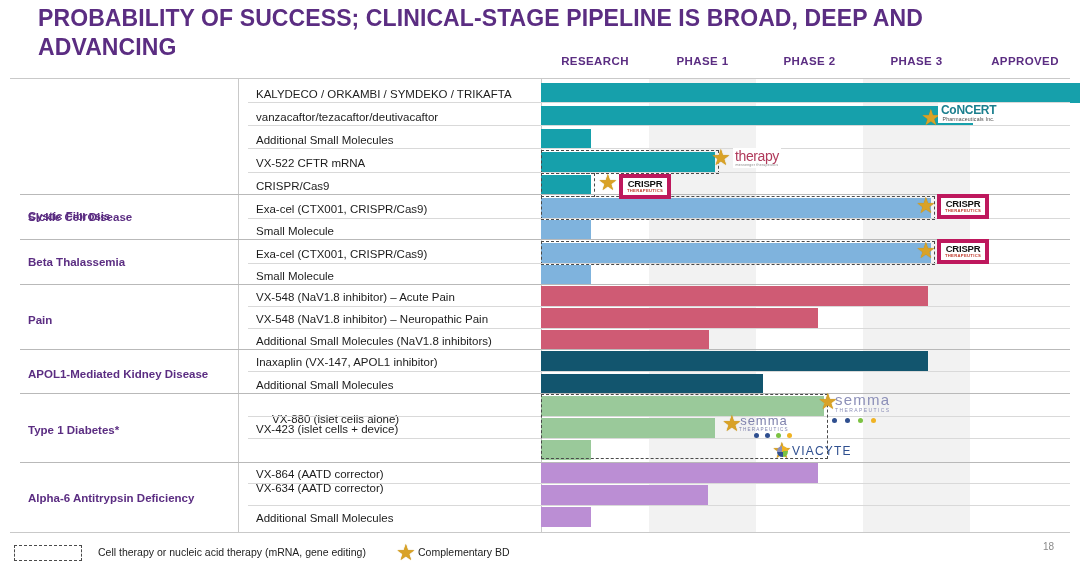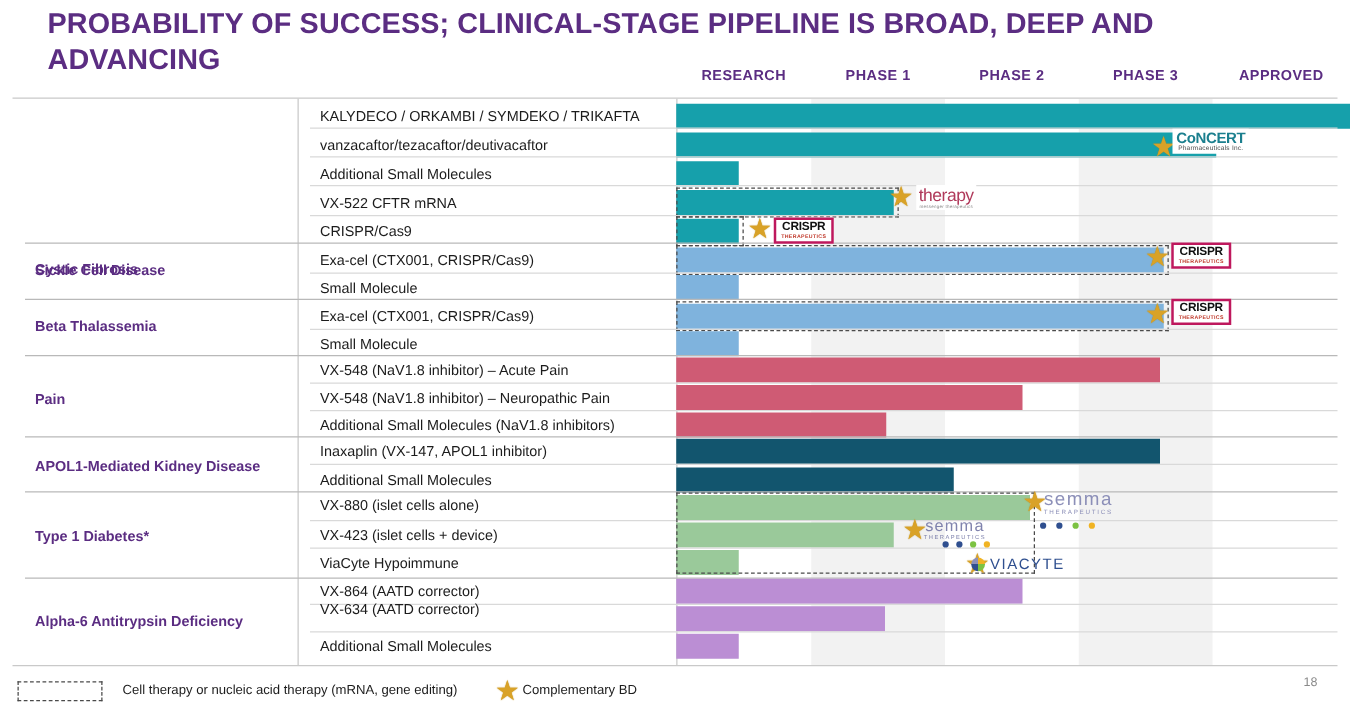--- a/index.html
+++ b/index.html
@@ -186,21 +186,21 @@
     line-height: 1;
   }
   .logo-moderna .l2 {
     font-size: 3.6px;
     color: #888;
     letter-spacing: 0.2px;
   }
 
   .logo-crispr {
     background: #ffffff;
-    border: 2px solid #be185d;
+    border: 4px solid #be185d;
     text-align: center;
     padding: 1px 2px;
   }
   .logo-crispr .l1 {
     font-size: 9.5px;
     font-weight: bold;
     color: #111;
     letter-spacing: -0.2px;
     line-height: 1.05;
   }
@@ -381,29 +381,28 @@
     <div class="bar" style="left:531px; top:272px; width:387px; background:#12556e;"></div>
     <div class="row-sep" style="top:292px;"></div>
 
     <div class="prod-label" style="top:300px;">Additional Small Molecules</div>
     <div class="bar" style="left:531px; top:295px; width:222px; background:#12556e;"></div>
 
     <div class="group-sep" style="top:314px;"></div>
 
     <div class="group-label" style="top:344px;">Type 1 Diabetes*</div>
 
-    <div class="prod-label" style="top:320px;">VX-880 (islet cells alone)</div>
+    <div class="prod-label" style="top:334px;margin-left:16px;">VX-880 (islet cells alone)</div>
     <div class="bar" style="left:531px; top:317px; width:283px; background:#9ac99a;"></div>
     <div class="row-sep" style="top:337px;"></div>
 
     <div class="prod-label" style="top:344px;">VX-423 (islet cells + device)</div>
     <div class="bar" style="left:531px; top:339px; width:174px; background:#9ac99a;"></div>
     <div class="row-sep" style="top:359px;"></div>
 
-    <div class="prod-label" style="top:366px;">ViaCyte Hypoimmune</div>
     <div class="bar" style="left:531px; top:361px; width:50px; background:#9ac99a;"></div>
 
     <div class="dashbox" style="left:531px; top:315px; width:287px; height:65px;"></div>
 
     <div class="group-sep" style="top:383px;"></div>
 
     <div class="group-label" style="top:412px;">Alpha-6 Antitrypsin Deficiency</div>
 
     <div class="prod-label" style="top:389px;">VX-864 (AATD corrector)</div>
     <div class="bar" style="left:531px; top:384px; width:277px; background:#bb8ed4;"></div>

